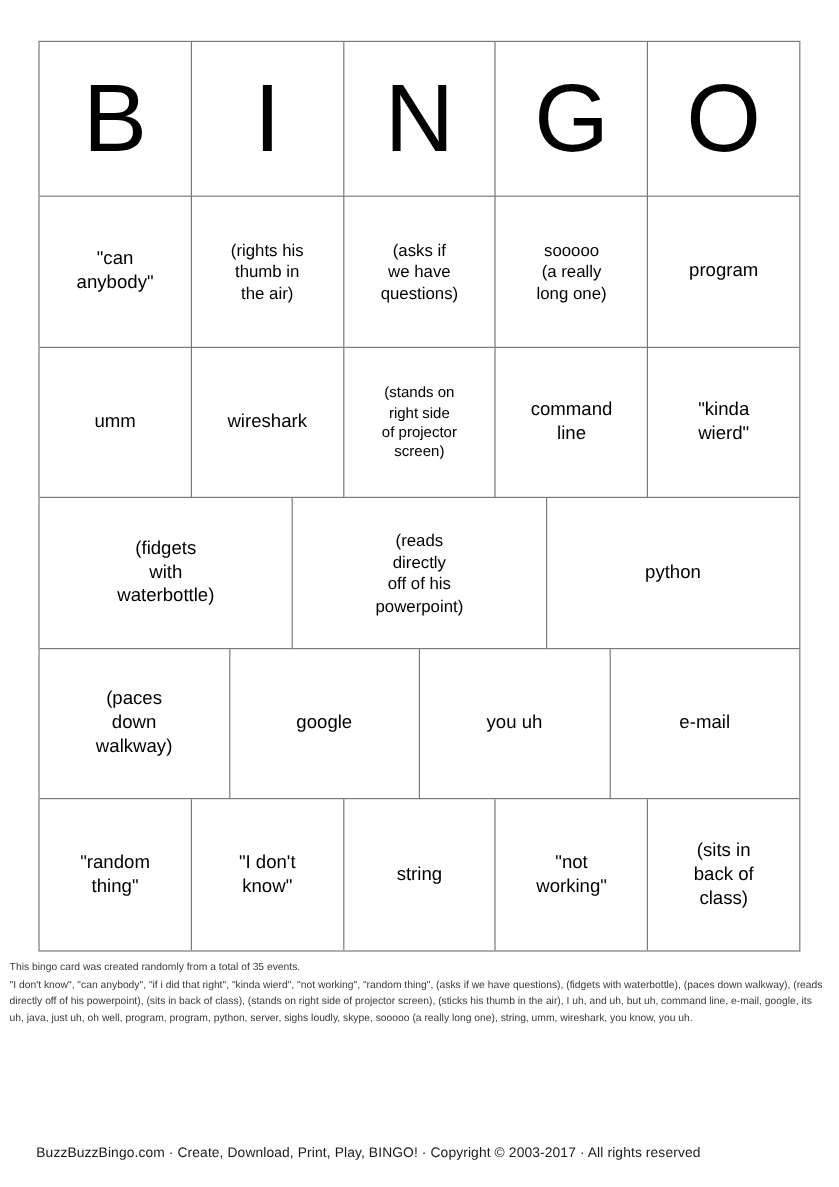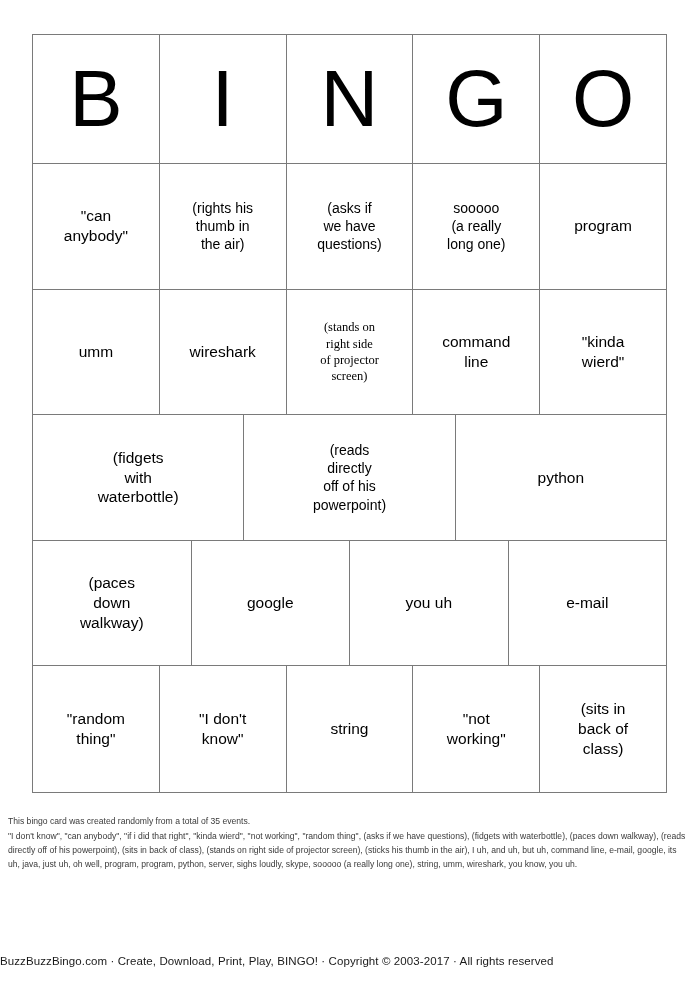--- a/index.html
+++ b/index.html
@@ -75,48 +75,47 @@
     padding: 2px 5px;
     font-size: 15.5px;
     line-height: 1.28;
     white-space: pre-line;
   }
   .grid-cell:last-child { border-right: none; }
 
   .grid-cell.small {
     font-size: 12.5px;
     line-height: 1.3;
-    font-family: Liberation Serif, serif;
   }
   .grid-cell.medium {
     font-size: 14px;
     line-height: 1.3;
   }
 
   
   .caption {
     position: absolute;
     left: 8px;
     top: 799px;
     width: 680px;
     font-size: 8.6px;
     line-height: 1.62;
     color: #3a3a3a;
     text-align: left;
-    margin-top: 16px;
   }
   .caption .line1 { display: block; margin-bottom: 1px; }
   .caption .line2 { display: block; }
 
   
   .footer {
     position: absolute;
     left: 0;
     top: 955px;
     width: 614px;
+    text-align: center;
     font-size: 11.5px;
     color: #1a1a1a;
     letter-spacing: 0.1px;
   }
 </style>
 </head>
 <body>
 
 <div class="page">
 

